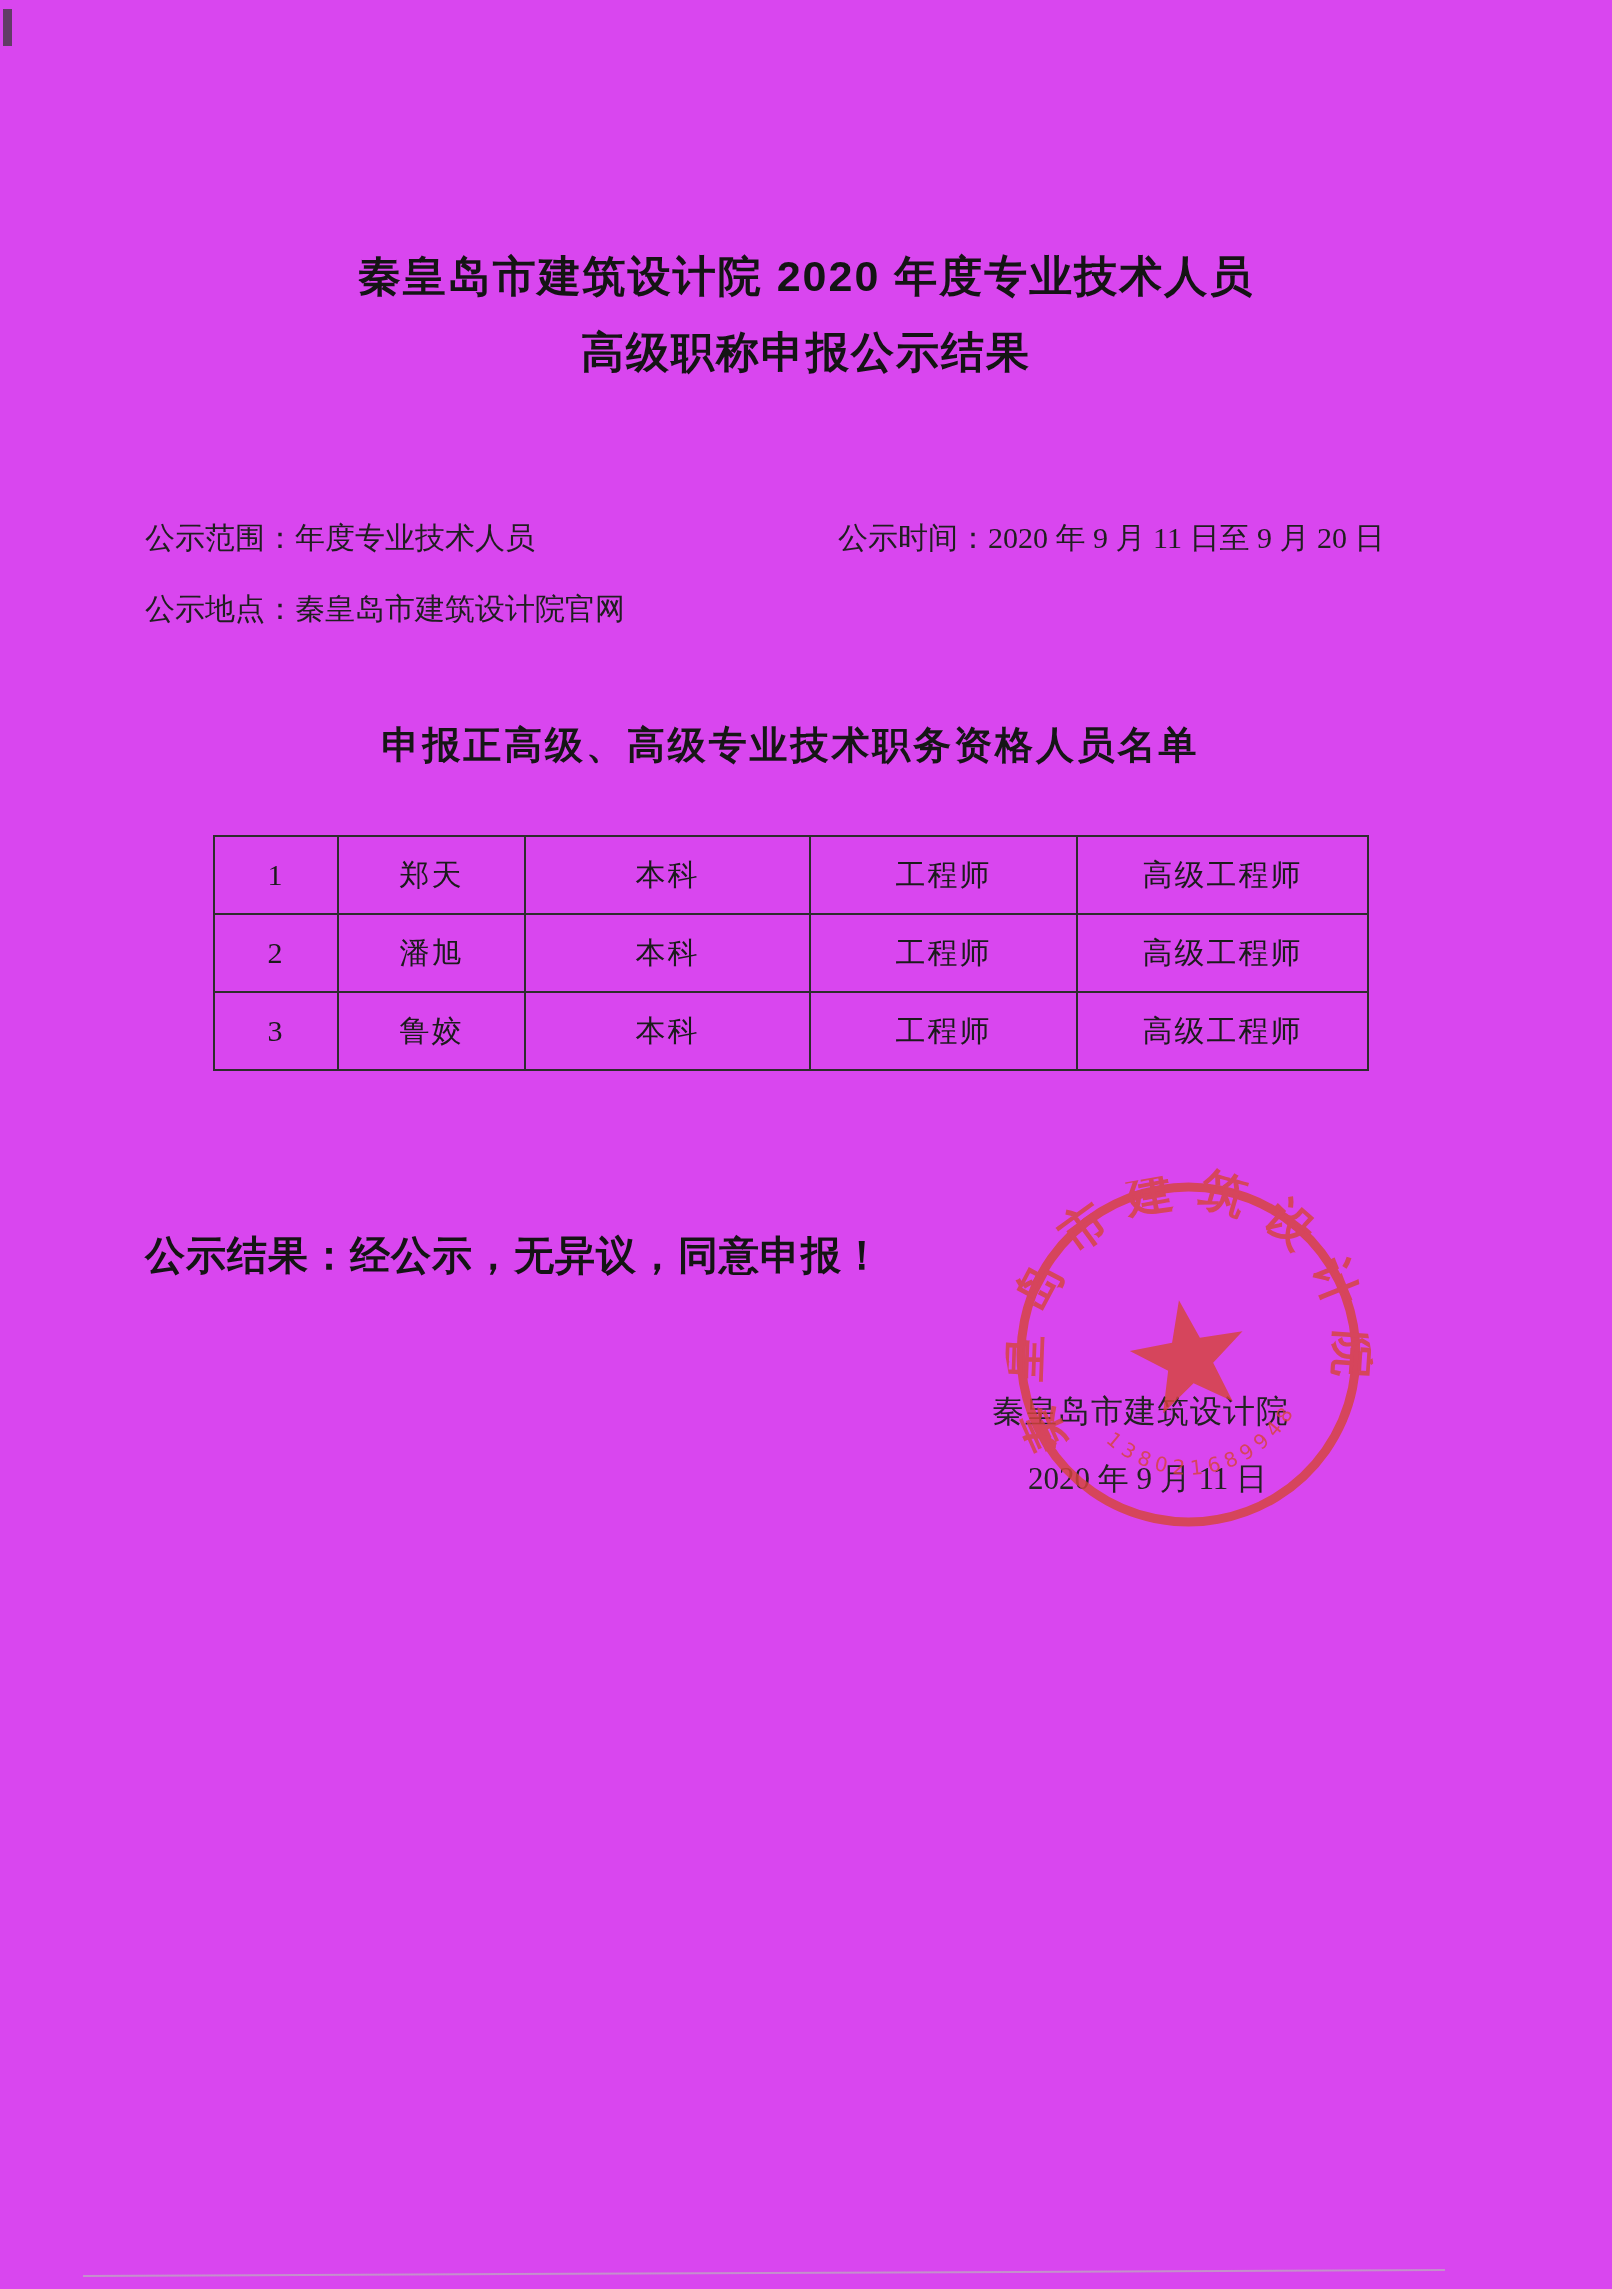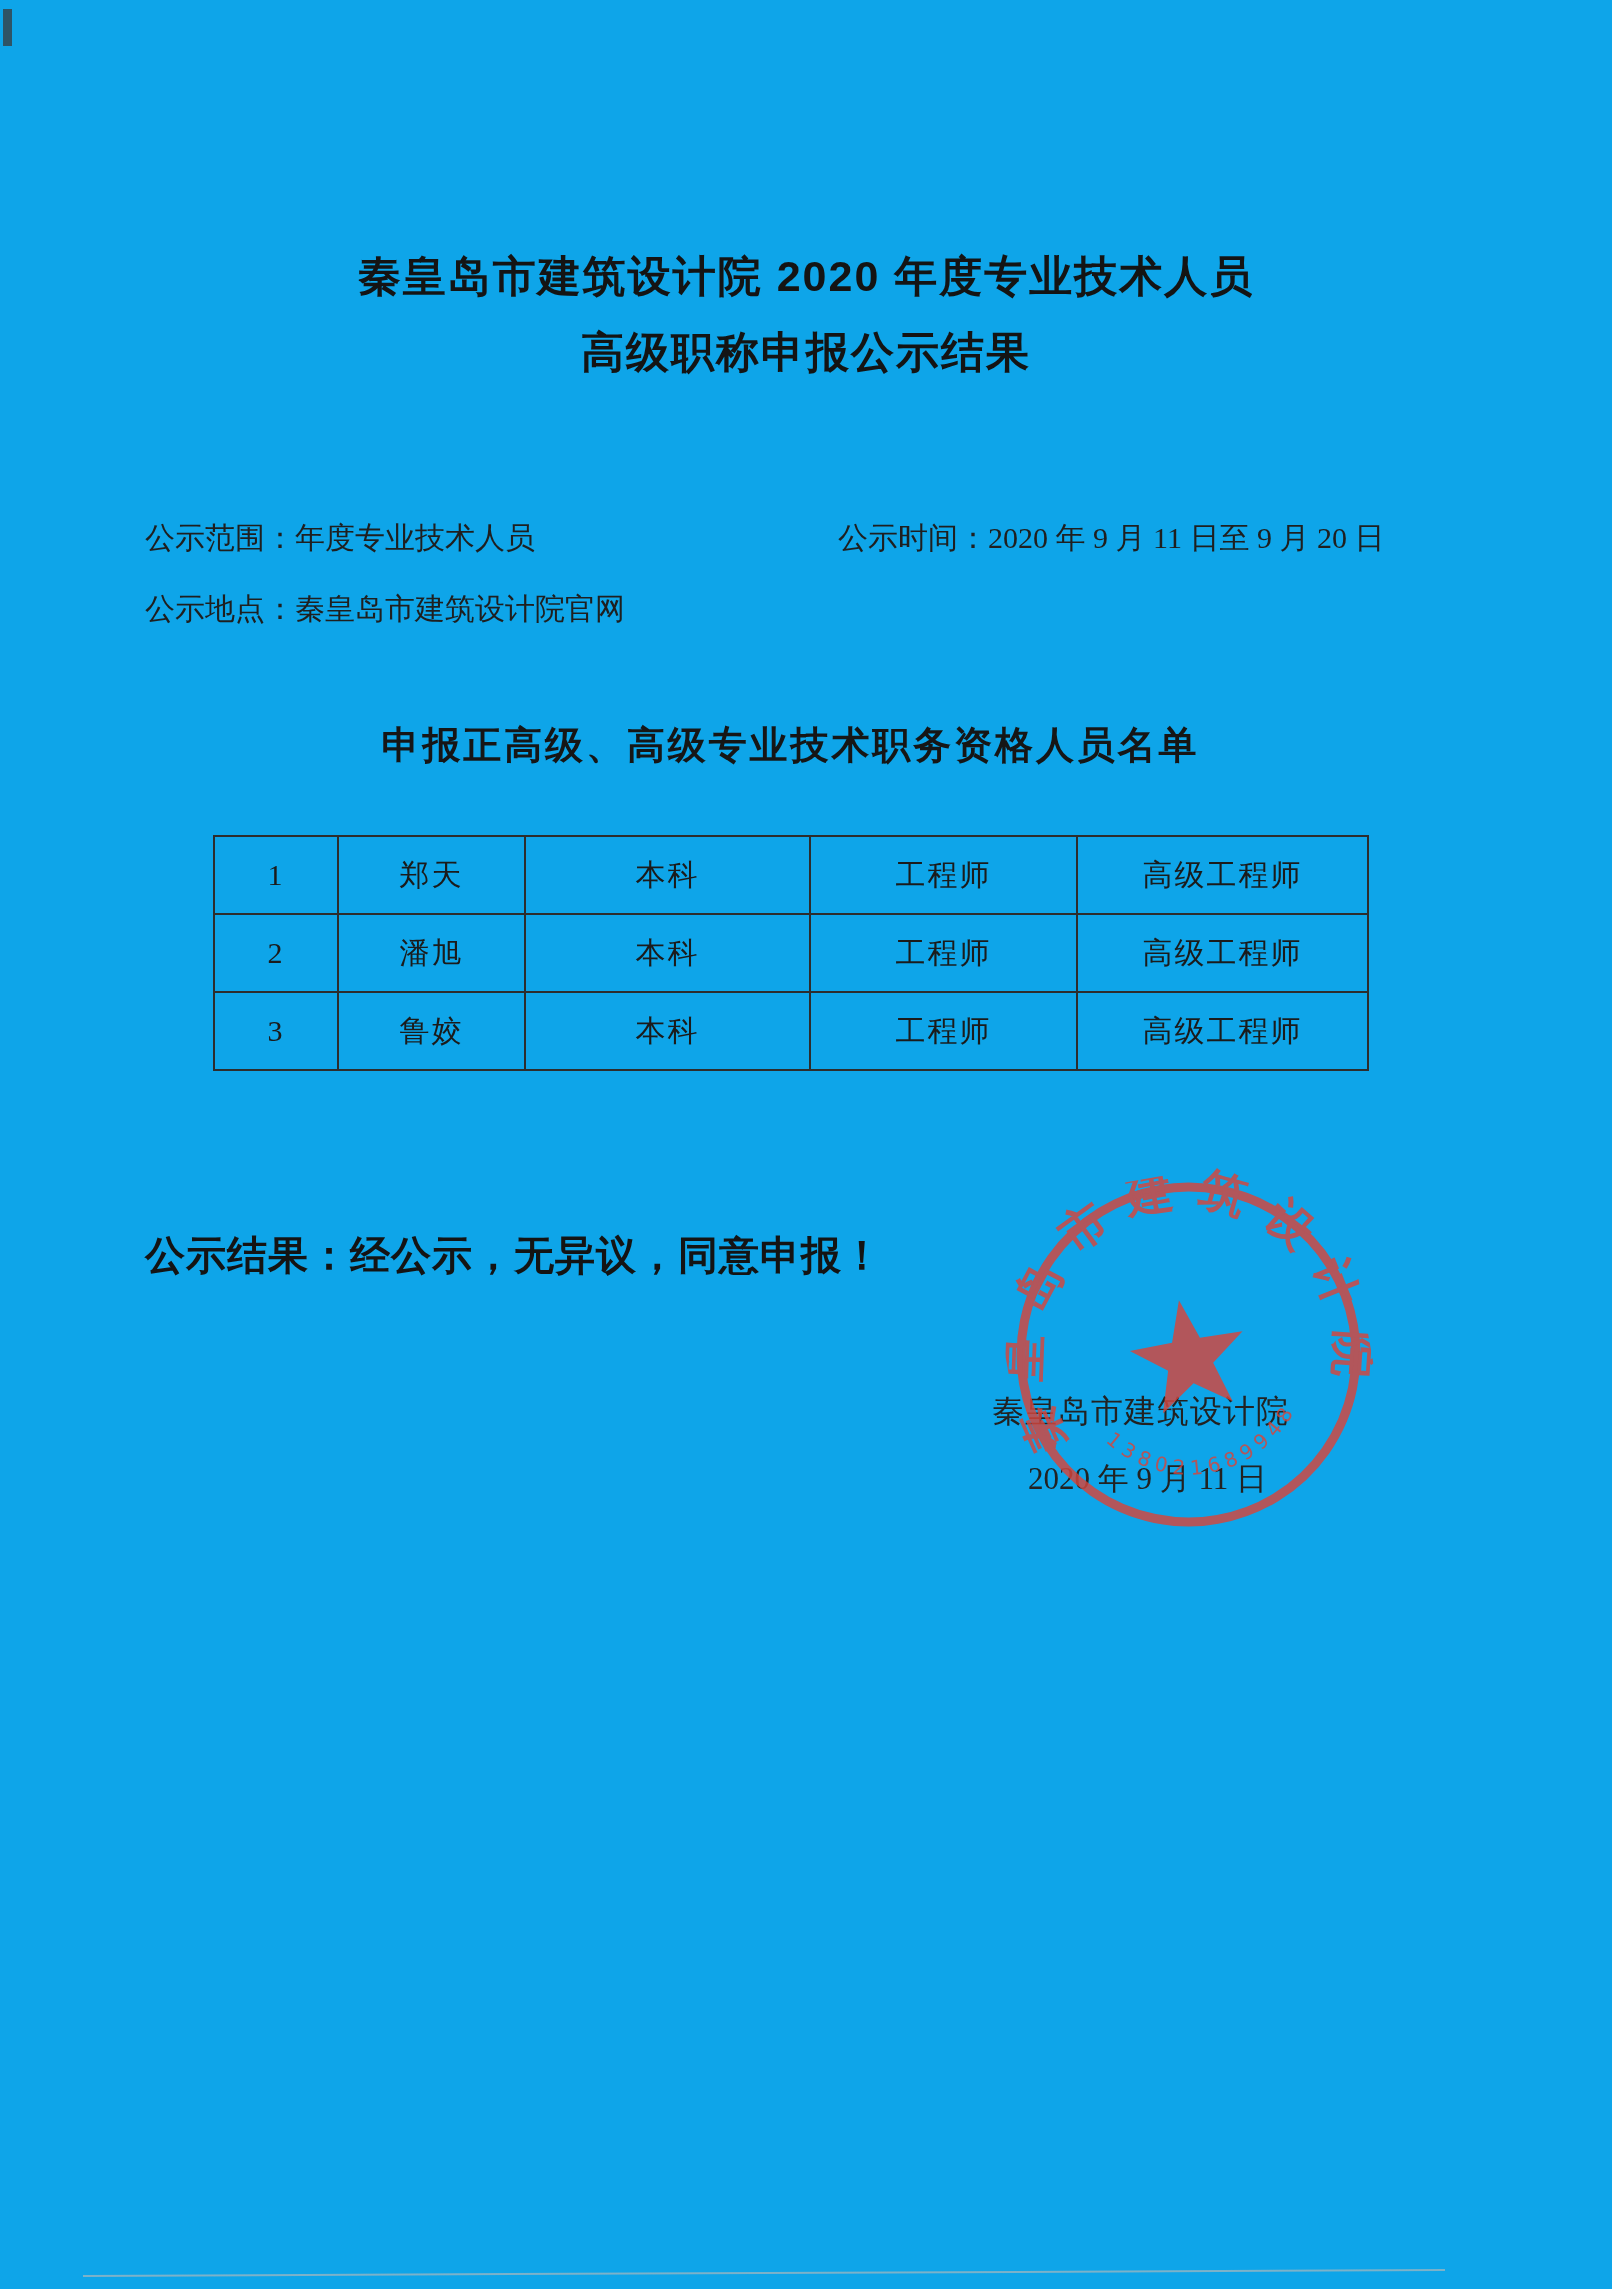--- a/index.html
+++ b/index.html
@@ -3,21 +3,21 @@
 <meta charset="utf-8">
 <style>
   :root { --stamp-color: #d6453c; --ink: #1c1c1c; }
   * { margin: 0; padding: 0; box-sizing: border-box; }
   html, body { background: #ffffff; }
   body { font-family: "Liberation Serif", "DejaVu Serif", serif; color: var(--ink); }
   .page {
     position: relative;
     width: 1612px;
     height: 2290px;
-    background: #0ea5e9;
+    background: #d946ef;
     overflow: hidden;
     margin: 0 auto;
   }
   .doc-title {
     position: absolute;
     left: 0; width: 100%;
     text-align: center;
     font-family: "Liberation Sans", "DejaVu Sans", sans-serif;
     font-weight: 700;
     font-size: 43px;

